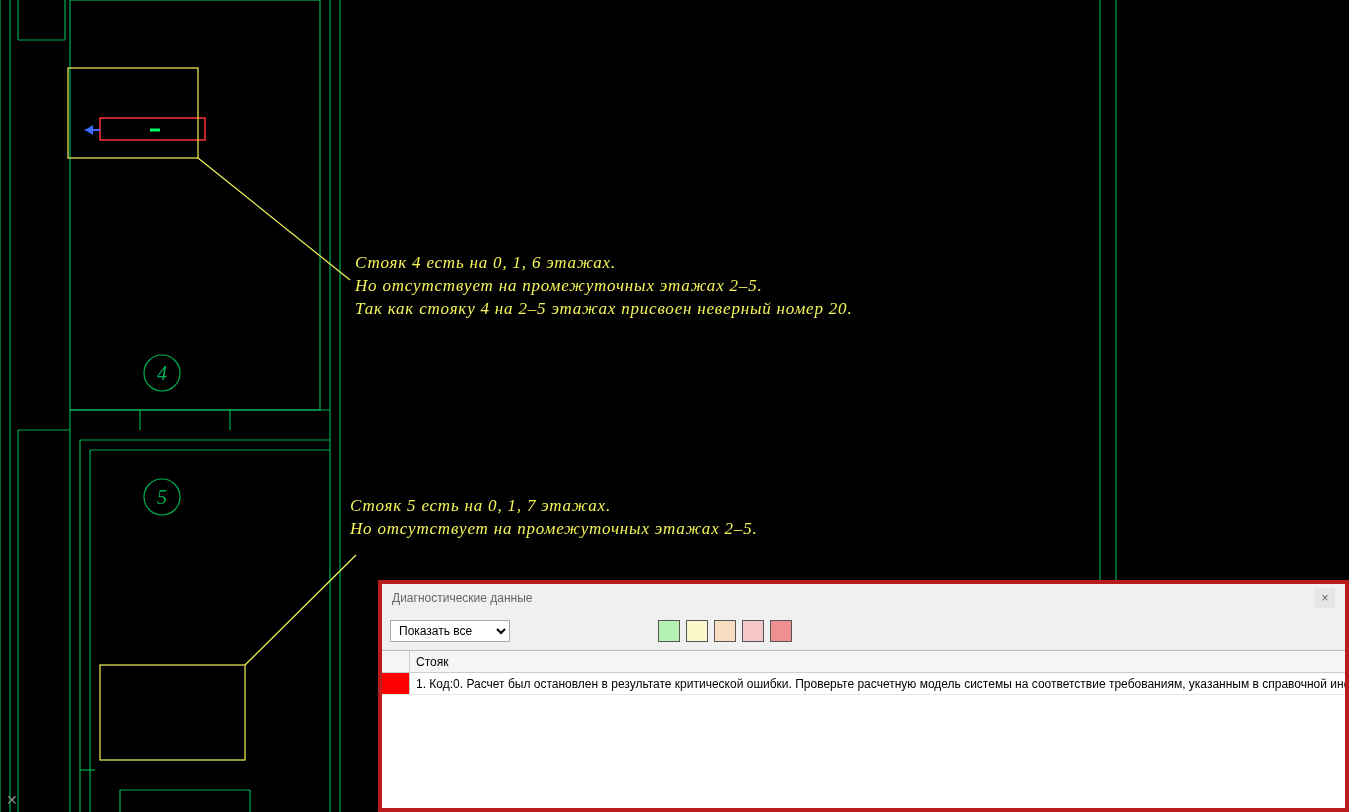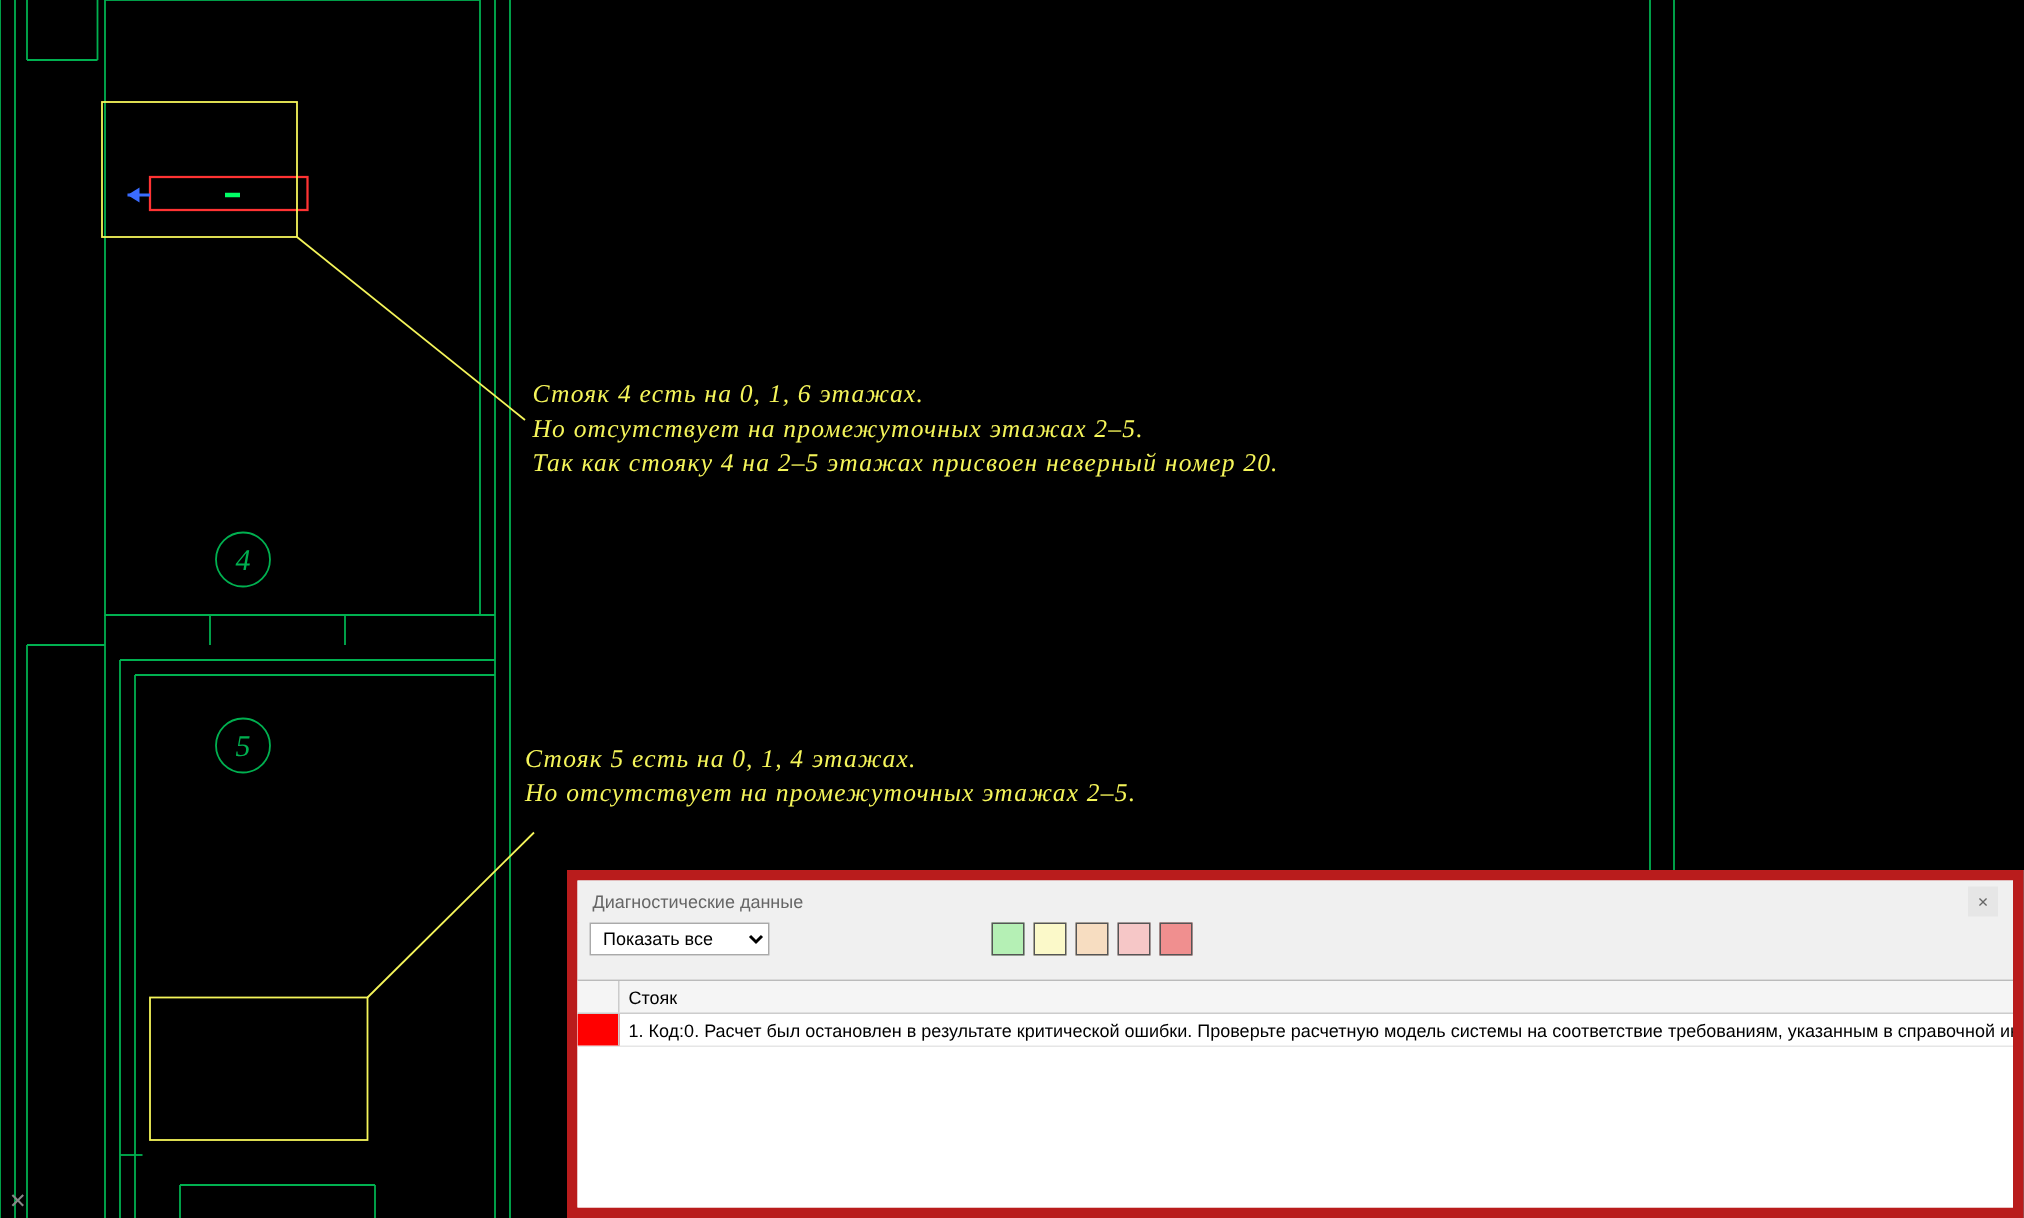--- a/index.html
+++ b/index.html
@@ -2,25 +2,25 @@
 <html><head>
 <meta charset="utf-8">
 <style>
   * { box-sizing: border-box; margin: 0; padding: 0; }
   html, body { width: 1349px; height: 812px; overflow: hidden; background: #000; font-family: "Segoe UI", Tahoma, sans-serif; }
   .canvas { position: absolute; inset: 0; background: #000; }
   .canvas svg { position: absolute; inset: 0; }
 
   .annotation { position: absolute; font-family: "Brush Script MT", "Segoe Script", cursive; font-style: italic; color: #f5f55a; font-size: 17px; line-height: 1.35; letter-spacing: .8px; white-space: nowrap; }
 
-  .diag-panel { position: absolute; left: 378px; top: 580px; right: 0; bottom: 0; background: #f0f0f0; border: 7px solid #b91c1c; display: flex; flex-direction: column; }
+  .diag-panel { position: absolute; left: 378px; top: 580px; right: 0; bottom: 0; background: #f0f0f0; border: 4px solid #b91c1c; display: flex; flex-direction: column; }
   .diag-title { height: 28px; line-height: 28px; padding: 0 10px; font-size: 12px; color: #666; background: #f0f0f0; display: flex; align-items: center; }
   .diag-title .spacer { flex: 1; }
   .diag-close { width: 20px; height: 20px; background: #e6e6e6; display: inline-flex; align-items: center; justify-content: center; font-size: 12px; cursor: pointer; }
-  .diag-toolbar { height: 38px; display: flex; align-items: flex-start; padding: 0 8px; gap: 8px; background: #f0f0f0; }
+  .diag-toolbar { height: 38px; display: flex; align-items: center; padding: 0 8px; gap: 8px; background: #f0f0f0; }
   .filter-select { height: 22px; width: 120px; font-size: 12px; border: 1px solid #aaa; background: #fff; padding: 0 4px; }
   .swatches { display: flex; gap: 6px; margin-left: 140px; }
   .swatch { width: 22px; height: 22px; border: 1px solid #555; cursor: pointer; }
   .sw-green { background: #b5f0b5; }
   .sw-yellow { background: #fbf9c9; }
   .sw-peach { background: #f7ddc1; }
   .sw-pink { background: #f6c7c7; }
   .sw-red  { background: #f08f8f; }
 
   .diag-table { flex: 1; background: #fff; border-top: 1px solid #bbb; overflow: hidden; }
@@ -96,21 +96,21 @@
     <text x="162" y="380" text-anchor="middle" fill="#00b050" font-family="serif" font-style="italic" font-size="20">4</text>
     <text x="162" y="504" text-anchor="middle" fill="#00b050" font-family="serif" font-style="italic" font-size="20">5</text>
   </svg>
 
   <div class="annotation" style="left:355px; top:252px;">
     <div>Стояк 4 есть на 0, 1, 6 этажах.</div>
     <div>Но отсутствует на промежуточных этажах 2–5.</div>
     <div>Так как стояку 4 на 2–5 этажах присвоен неверный номер 20.</div>
   </div>
   <div class="annotation" style="left:350px; top:495px;">
-    <div>Стояк 5 есть на 0, 1, 4 этажах.</div>
+    <div>Стояк 5 есть на 0, 1, 7 этажах.</div>
     <div>Но отсутствует на промежуточных этажах 2–5.</div>
   </div>
 </div>
 
 <div class="diag-panel">
   <div class="diag-title">
     <span>Диагностические данные</span>
     <span class="spacer"></span>
     <span class="diag-close">×</span>
   </div>

